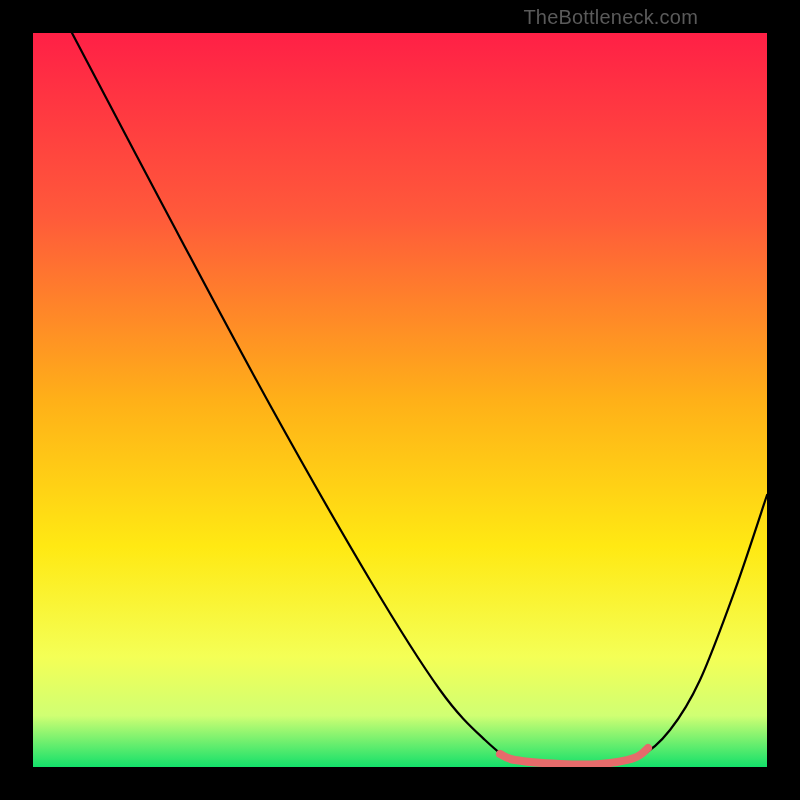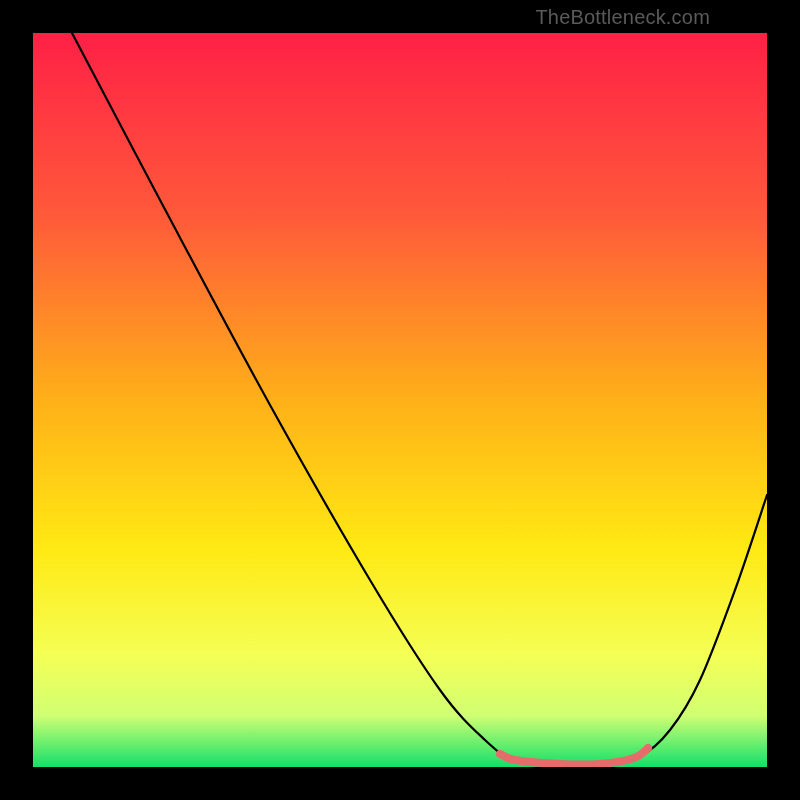--- a/index.html
+++ b/index.html
@@ -8,21 +8,20 @@
     width: 800px;
     height: 800px;
     background: #000000;
     overflow: hidden;
   }
   .frame {
     width: 708px;
     height: 800px;
     position: relative;
     background: #000000;
-    padding-left: 12px;
   }
   .attribution {
     position: absolute;
     top: 6px;
     right: 10px;
     font-family: Arial, Helvetica, sans-serif;
     font-size: 20px;
     color: #5a5a5a;
     letter-spacing: 0.2px;
     z-index: 10;

